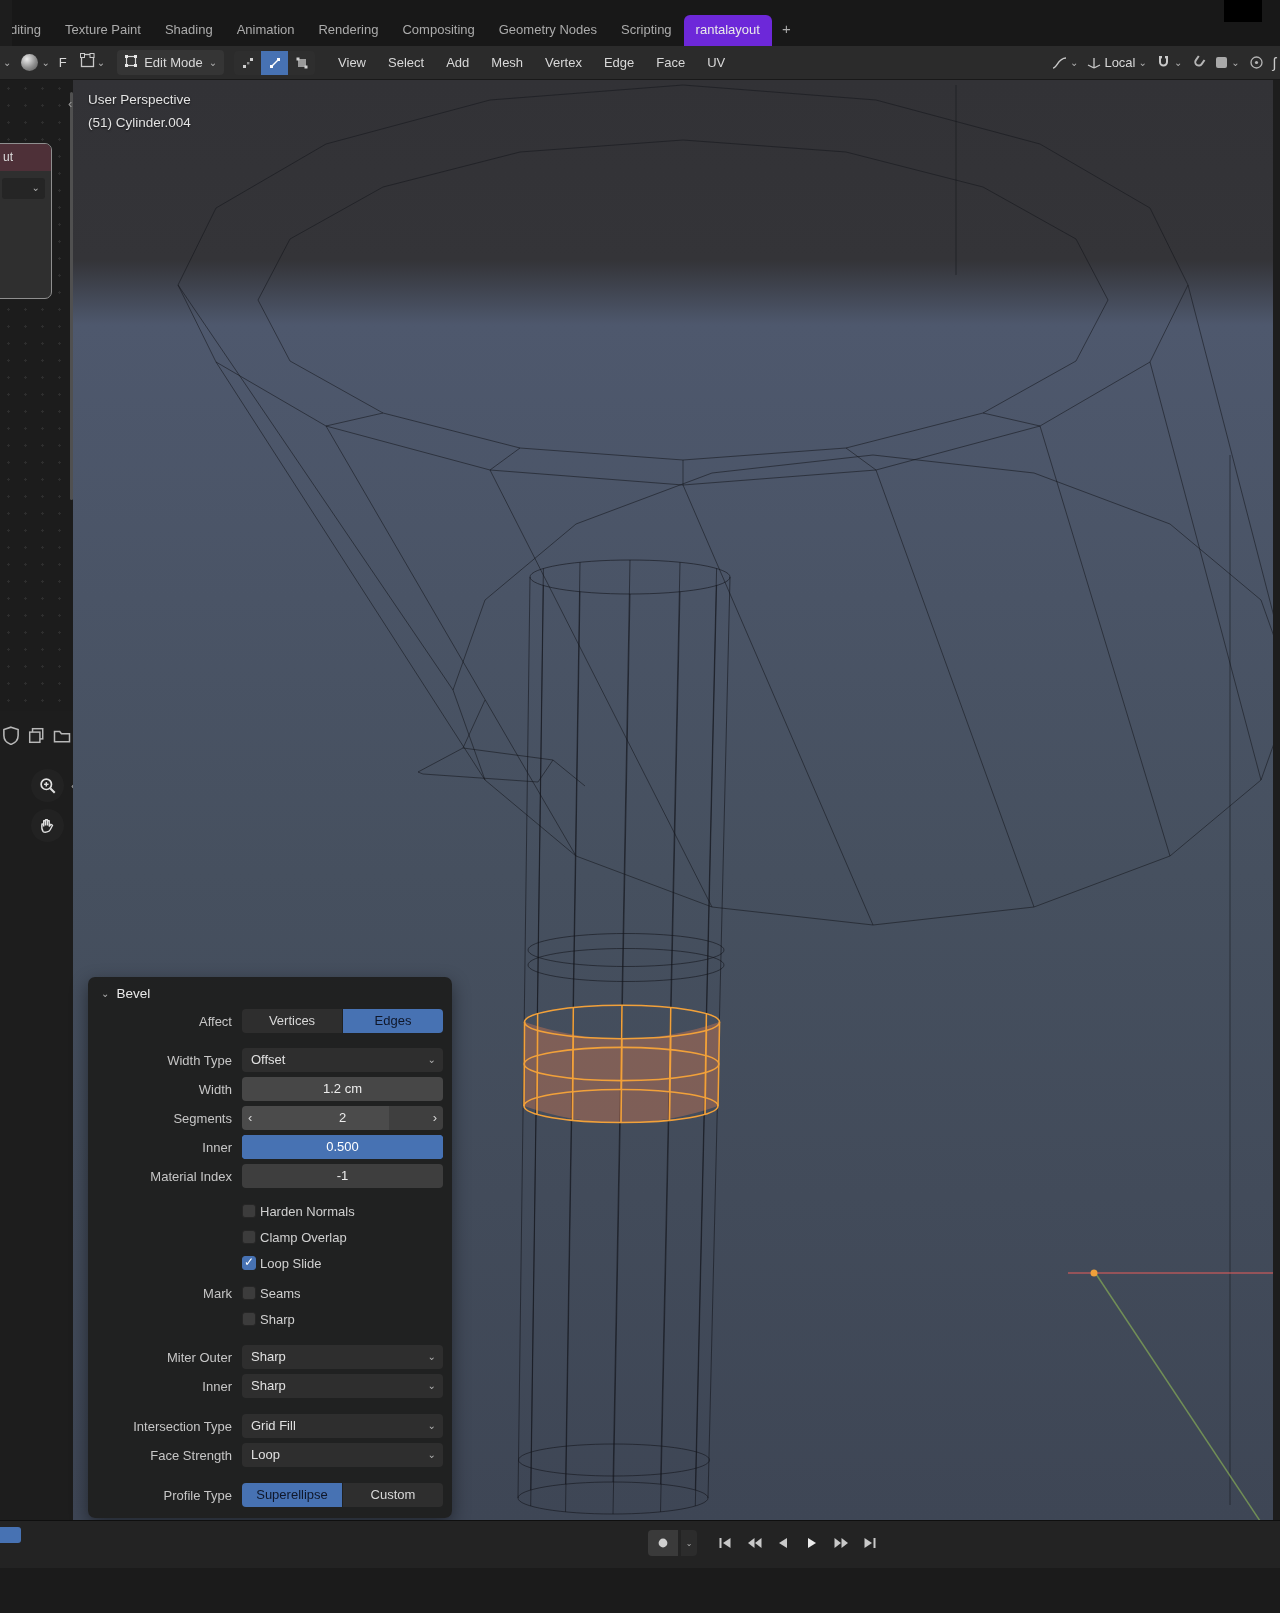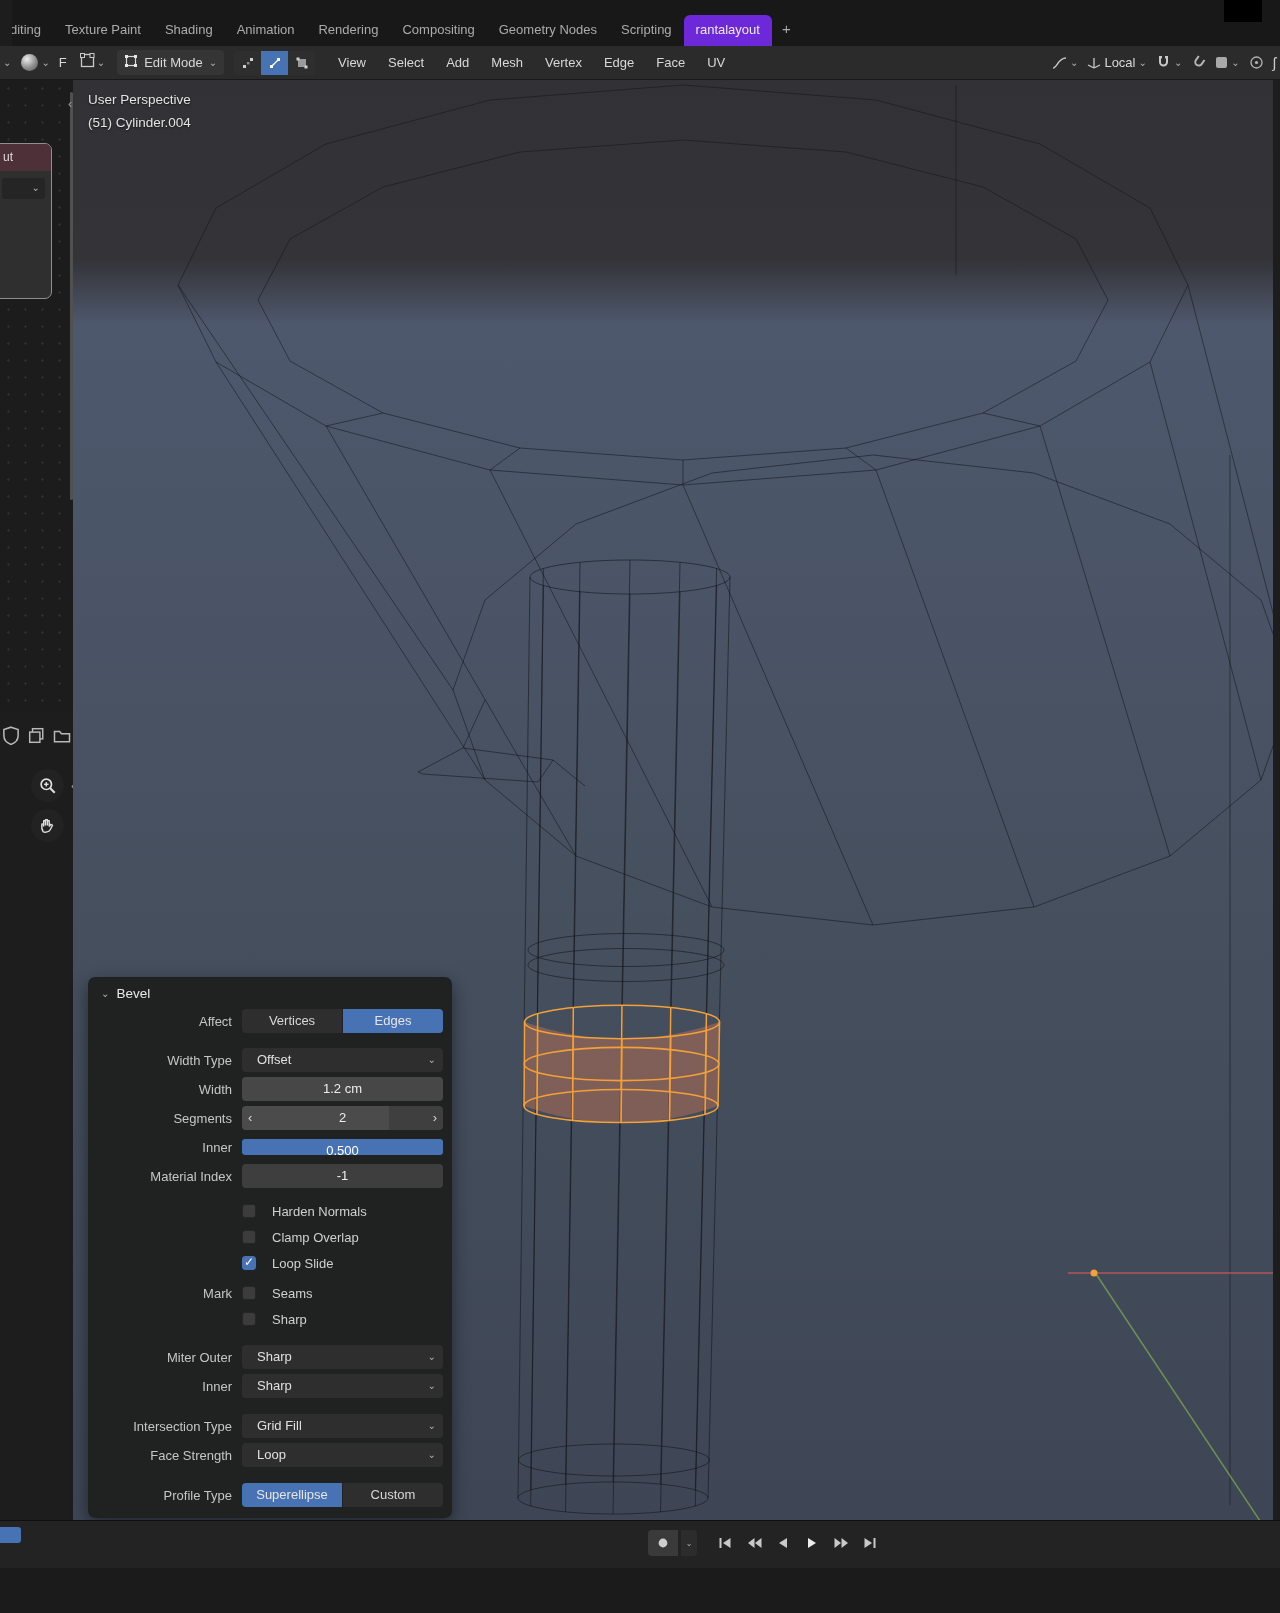--- a/index.html
+++ b/index.html
@@ -46,34 +46,34 @@
   #vp-label1,#vp-label2{position:absolute;left:15px;color:#e3e3e3;font-size:13.5px;text-shadow:0 1px 2px rgba(0,0,0,.6);}
   #vp-label1{top:12px;}
   #vp-label2{top:35px;}
   #wire{position:absolute;left:0;top:0;}
 
   
   #bevel{position:absolute;left:88px;top:977px;width:364px;height:541px;background:rgba(31,31,31,.96);border-radius:7px;box-shadow:0 6px 18px rgba(0,0,0,.45);box-sizing:border-box;font-size:13px;color:#cbcbcb;overflow:hidden;}
   #bp-head{display:flex;align-items:center;gap:7px;padding:9px 0 2px 13px;color:#e9e9e9;font-size:13.5px;}
   .brow{display:grid;grid-template-columns:144px 1fr;column-gap:10px;align-items:center;height:24px;margin:5px 9px 0 0;}
   .brow .blabel{text-align:right;color:#c6c6c6;}
-  .dd{position:relative;height:24px;background:#2e2e2e;border-radius:4px;line-height:24px;color:#e0e0e0;padding-left:15px;box-sizing:border-box;}
+  .dd{position:relative;height:24px;background:#2e2e2e;border-radius:4px;line-height:24px;color:#e0e0e0;padding-left:9px;box-sizing:border-box;}
   .dd .chev{position:absolute;right:7px;top:1px;line-height:22px;}
   .nf{position:relative;height:24px;background:#474747;border-radius:4px;line-height:24px;color:#ececec;text-align:center;}
   .nf.seg{background:linear-gradient(90deg,#4b4b4b 0%,#4b4b4b 73%,#3f3f3f 73%);}
   .segL{position:absolute;left:6px;color:#d5d5d5;}
   .segR{position:absolute;right:6px;color:#d5d5d5;}
-  .slider{position:relative;height:16px;background:#3b82f6;border-radius:4px;overflow:hidden;}
+  .slider{position:relative;height:24px;background:#3b82f6;border-radius:4px;overflow:hidden;}
   .slider .fill{position:absolute;left:0;top:0;height:100%;width:100%;background:#4772b3;}
   .slider .sval{position:absolute;left:0;right:0;text-align:center;line-height:24px;color:#fff;}
   .tg2{display:grid;grid-template-columns:1fr 1fr;column-gap:1px;border-radius:4px;overflow:hidden;height:24px;}
   .tgbtn{background:#2e2e2e;color:#d8d8d8;text-align:center;line-height:24px;}
-  .tgbtn.sel{background:#4772b3;color:#e5e5e5;}
+  .tgbtn.sel{background:#4772b3;color:#0f172a;}
   .brow.check{height:20px;}
-  .bctl-check{display:flex;align-items:center;gap:16px;}
+  .bctl-check{display:flex;align-items:center;gap:4px;}
   .cb{width:14px;height:14px;border-radius:3px;background:#3c3c3c;border:1px solid #262626;box-sizing:border-box;position:relative;flex:0 0 14px;}
   .cb .tick{display:none;position:absolute;left:1px;top:-2px;color:#fff;font-size:12px;}
   .cb.checked{background:#4772b3;border-color:#4772b3;}
   .cb.checked .tick{display:block;}
   .cblabel{color:#d0d0d0;}
 
   
   #timeline{position:absolute;left:0;top:1520px;width:1280px;height:48px;background:#232323;border-top:1px solid #0f0f0f;box-sizing:border-box;}
   #tl-below{position:absolute;left:0;top:1568px;width:1280px;height:45px;background:#1b1b1b;}
   #frame-chip{position:absolute;left:0;top:1527px;width:21px;height:16px;background:#4772b3;border-radius:0 3px 3px 0;}

